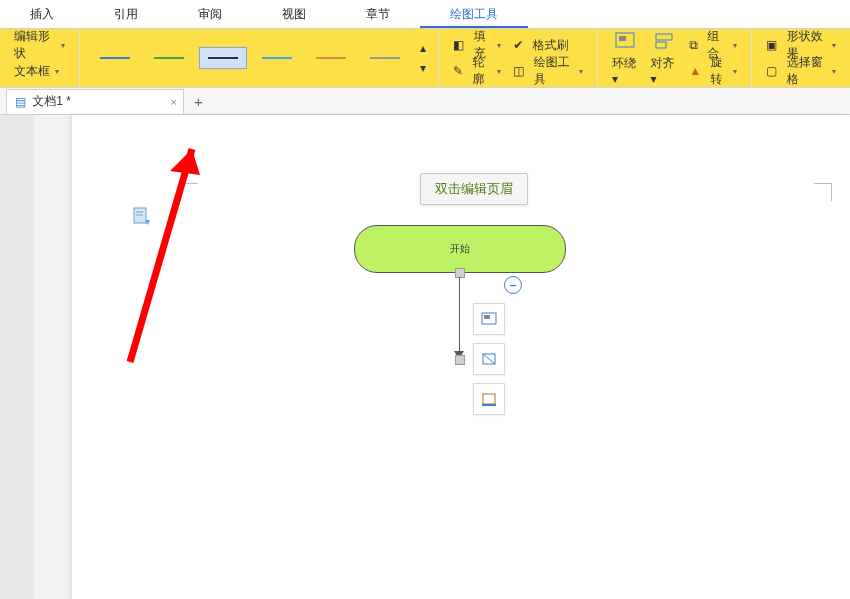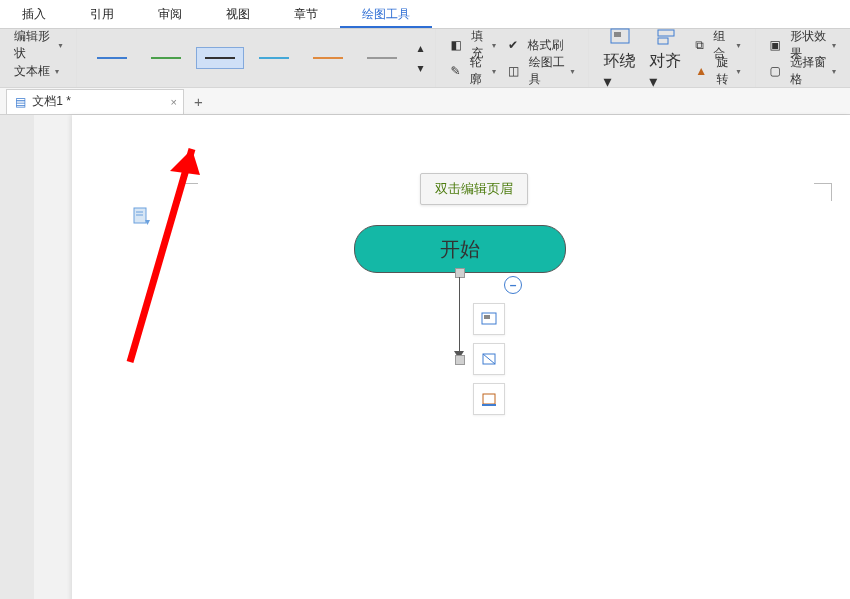--- a/index.html
+++ b/index.html
@@ -1,44 +1,44 @@
 <!DOCTYPE html>
 <html><head>
 <meta charset="utf-8">
 <style>
 html,body{margin:0;padding:0;font-family:"Microsoft YaHei",Arial,sans-serif;font-size:12px;color:#333;background:#fff;width:850px;height:599px;overflow:hidden}
 .tabs{display:flex;height:28px;background:#fff;border-bottom:1px solid #d0d0d0}
-.tab{padding:0 22px;line-height:28px;cursor:pointer;color:#222}
+.tab{padding:0 30px;line-height:28px;cursor:pointer;color:#222}
 .tab.active{color:#2e6ed4;border-bottom:2px solid #2e6ed4;font-weight:500}
-.ribbon{display:flex;height:58px;background:#e5e5e5;border-bottom:1px solid #d6d6d6}
+.ribbon{display:flex;height:58px;background:#fde047;border-bottom:1px solid #d6d6d6}
 .rgroup{display:flex;align-items:center;padding:0 8px;border-right:1px solid #e2e2e2;height:100%}
 .rcol{display:flex;flex-direction:column;justify-content:center;gap:6px;padding:0 4px}
 .rit{display:flex;align-items:center;gap:3px;font-size:12px;color:#333;height:20px;padding:0 2px}
 .rit .dd{font-size:8px;color:#666;margin-left:2px}
 .lstyle{width:46px;height:20px;display:flex;align-items:center;justify-content:center;margin:0 3px;border:1px solid transparent}
 .lstyle.sel{background:#cfe0f7;border:1px solid #83a9dc}
 .lstyle .ln{width:30px;height:0;border-top:2px solid}
 .lbig{display:flex;flex-direction:column;align-items:center;gap:3px;padding:0 6px}
 .lbig .ic{width:22px;height:22px;display:flex;align-items:center;justify-content:center}
-.lbig .tx{font-size:16px}
+.lbig .tx{font-size:12px}
 .tabbar{display:flex;align-items:center;height:26px;background:#f6f6f6;border-bottom:1px solid #d0d0d0;padding-left:6px}
 .doctab{display:flex;align-items:center;gap:6px;background:#fff;border:1px solid #d0d0d0;border-bottom:none;height:24px;padding:0 8px;font-size:12px;color:#333;min-width:160px;position:relative}
 .doctab .ic{color:#3f7dd1;font-size:12px}
 .doctab .cl{position:absolute;right:6px;color:#888;font-size:11px}
 .plus{padding:0 10px;color:#666;font-size:15px}
 .canvas{position:relative;height:487px;background:#f2f2f2}
 .leftbar{position:absolute;left:0;top:0;width:34px;height:100%;background:#e8e8e8}
 .page{position:absolute;left:72px;top:0;width:778px;height:487px;background:#fff;box-shadow:-2px 0 4px rgba(0,0,0,.08)}
 .hdrline1{position:absolute;left:108px;top:68px;width:18px;height:0;border-top:1px solid #bbb}
 .hdrline1b{position:absolute;left:108px;top:68px;width:0;height:18px;border-left:1px solid #bbb}
 .hdrline2{position:absolute;right:18px;top:68px;width:18px;height:0;border-top:1px solid #bbb}
 .hdrline2b{position:absolute;right:18px;top:68px;width:0;height:18px;border-left:1px solid #bbb}
 .pgic{position:absolute;left:60px;top:92px;width:20px;height:20px;color:#6aa0dd}
 .tooltip{position:absolute;left:348px;top:58px;background:#f5f5f5;border:1px solid #c8c8c8;padding:6px 14px;font-size:13px;color:#4d7c0f;border-radius:2px;box-shadow:0 1px 3px rgba(0,0,0,.1)}
-.startbox{position:absolute;left:282px;top:110px;width:210px;height:46px;border:1.5px solid #555;border-radius:23px;display:flex;align-items:center;justify-content:center;font-size:20px;color:#333;background:#14b8a6}
+.startbox{position:absolute;left:282px;top:110px;width:210px;height:46px;border:1.5px solid #555;border-radius:23px;display:flex;align-items:center;justify-content:center;font-size:10px;color:#333;background:#bef264}
 .handle{position:absolute;width:8px;height:8px;background:#d0d0d0;border:1px solid #999}
 .h1{left:383px;top:153px}
 .h2{left:383px;top:240px}
 .arrow{position:absolute;left:387px;top:162px;width:0;height:78px;border-left:1.5px solid #555}
 .arrowhead{position:absolute;left:382px;top:236px;width:0;height:0;border-left:5px solid transparent;border-right:5px solid transparent;border-top:8px solid #555}
 .minus{position:absolute;left:432px;top:161px;width:16px;height:16px;border:1.5px solid #3f7dd1;border-radius:50%;display:flex;align-items:center;justify-content:center;color:#3f7dd1;font-weight:bold;font-size:12px;background:#fff}
 .toolbox{position:absolute;left:401px;width:30px;height:30px;border:1px solid #d8d8d8;background:#fff;display:flex;align-items:center;justify-content:center;box-shadow:0 1px 2px rgba(0,0,0,.06)}
 .tb1{top:188px}.tb2{top:228px}.tb3{top:268px}
 .redarrow{position:absolute;left:110px;top:22px;pointer-events:none;z-index:50}
 svg{display:block}

